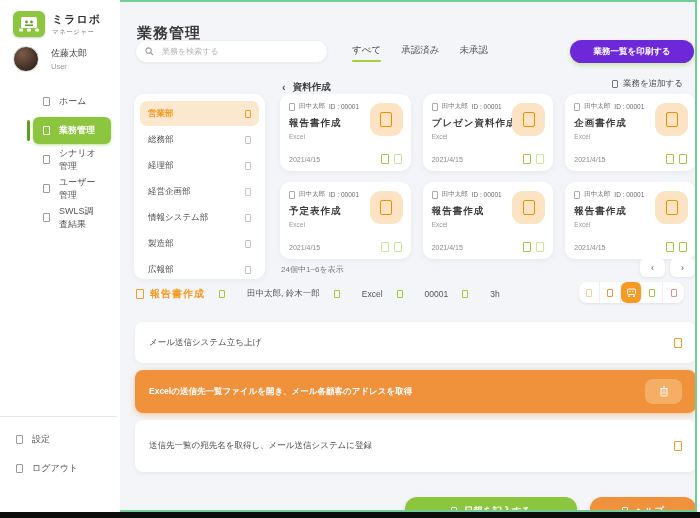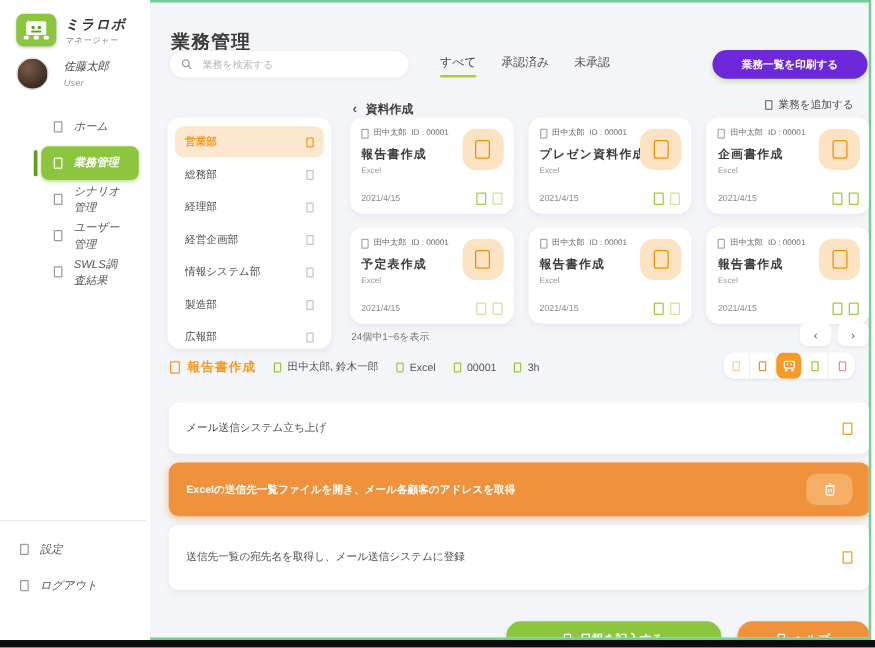--- a/index.html
+++ b/index.html
@@ -5,21 +5,21 @@
   html,body{margin:0;padding:0;background:#444;}
   *{box-sizing:border-box;}
   .app{
     position:relative;width:700px;height:518px;background:#ffffff;
     font-family:"Liberation Sans","DejaVu Sans",sans-serif;
     overflow:hidden;outline:1px solid #b9b9b9;
   }
   
   .bottom-bar{position:absolute;left:0;bottom:0;width:700px;height:6px;background:#0d0d0d;z-index:60;}
   
-  .sidebar{position:absolute;left:0;top:0;width:120px;height:512px;background:#fff;z-index:5;font-style:italic;}
+  .sidebar{position:absolute;left:0;top:0;width:120px;height:512px;background:#fff;z-index:5;}
   .logo-row{position:absolute;left:13px;top:11px;display:flex;align-items:center;gap:7px;}
   .logo-badge{width:32px;height:26px;border-radius:6px;background:#8CC63E;display:flex;align-items:center;justify-content:center;box-shadow:0 1px 2px rgba(0,0,0,.2);}
   .logo-title{font-size:11px;font-weight:bold;color:#333;letter-spacing:1px;}
   .logo-sub{font-size:6.5px;color:#888;margin-top:1px;letter-spacing:.5px;}
   .user-row{position:absolute;left:13px;top:46px;display:flex;align-items:center;gap:12px;cursor:pointer;}
   .avatar{width:26px;height:26px;border-radius:50%;background:radial-gradient(circle at 35% 30%,#7a5c48 0%,#4a352a 55%,#241812 100%);border:1px solid #ddd;}
   .user-name{font-size:9px;color:#444;}
   .user-role{font-size:7.5px;color:#999;margin-top:2px;}
   .nav{position:absolute;left:0;top:86px;width:117px;padding-left:27px;}
   .nav-item{position:relative;display:flex;align-items:center;gap:9px;height:27px;margin:2px 6px;padding:0 10px;border-radius:6px;font-size:9px;color:#555;cursor:pointer;}
@@ -73,21 +73,21 @@
   .ic-green{color:#9FC93C;}
   .ic-lgreen{color:#CFE39B;}
   
   .page-summary{position:absolute;left:162px;top:262px;font-size:8px;color:#777;}
   .pager{position:absolute;left:521px;top:256px;display:flex;gap:5px;}
   .pager-btn{width:25px;height:19px;background:#fff;border:none;border-radius:6px;box-shadow:0 1px 3px rgba(0,0,0,.08);font-size:9px;color:#555;cursor:pointer;display:flex;align-items:center;justify-content:center;font-family:inherit;}
   
   .detail-row{position:absolute;left:17px;top:285px;display:flex;align-items:center;gap:14px;}
   .detail-title{display:flex;align-items:center;gap:6px;font-size:10px;font-weight:bold;color:#F59A23;letter-spacing:1px;}
   .detail-title .sq{color:#F59A23;}
-  .detail-meta{display:flex;align-items:center;gap:5px;font-size:8.5px;color:#555;}
+  .detail-meta{display:flex;align-items:center;gap:22px;font-size:8.5px;color:#555;}
   .detail-meta .sq{color:#9FC93C;}
   .seg{position:absolute;left:460px;top:280px;display:flex;background:#fff;border-radius:8px;box-shadow:0 1px 3px rgba(0,0,0,.08);overflow:hidden;}
   .seg-btn{width:21px;height:21px;display:flex;align-items:center;justify-content:center;border:none;background:transparent;border-right:1px solid #f0f0f0;cursor:pointer;padding:0;}
   .seg-btn:last-child{border-right:none;}
   .seg-btn.selected{background:#F59A23;border-radius:6px;}
   .ic-paleorange{color:#F5CfA0;}
   .ic-orange{color:#EF9435;}
   .ic-red{color:#E89090;}
   
   .step{position:absolute;left:16px;width:561px;background:#fff;border-radius:8px;box-shadow:0 2px 5px rgba(0,0,0,.05);display:flex;align-items:center;justify-content:space-between;padding:0 14px;font-size:8.5px;color:#4a4a4a;cursor:pointer;}

